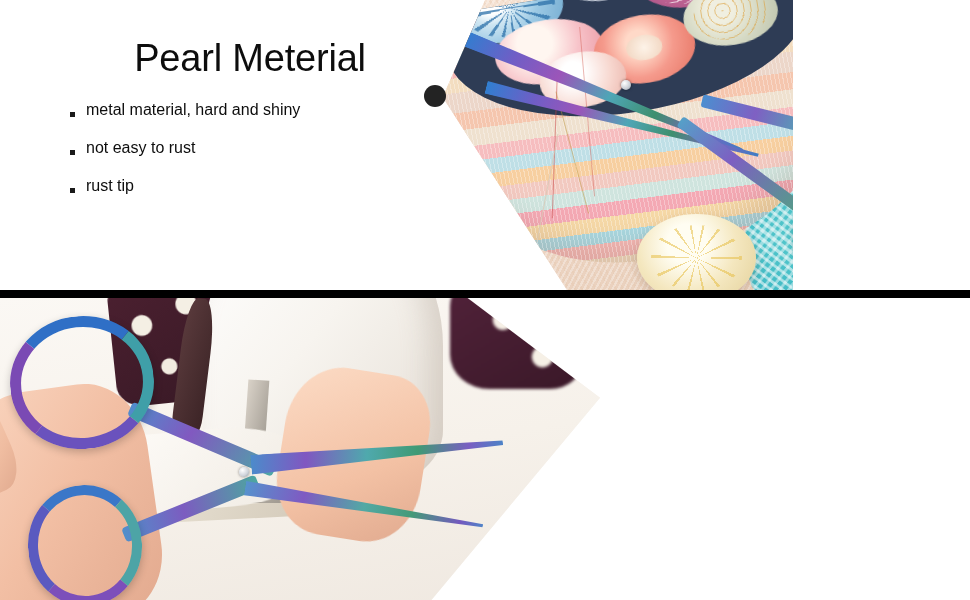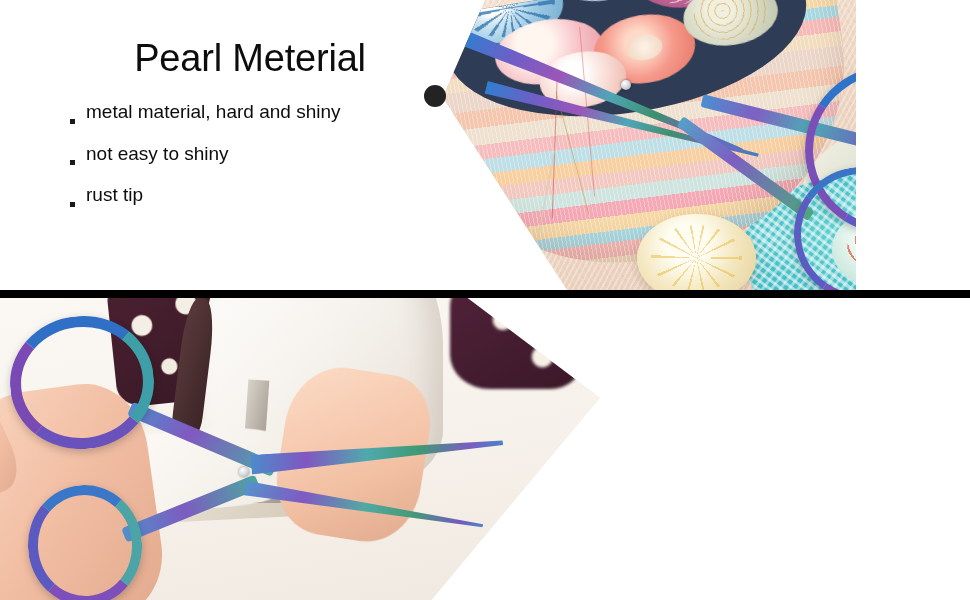--- a/index.html
+++ b/index.html
@@ -9,21 +9,21 @@
     font-family:"Liberation Sans", sans-serif;
     overflow:hidden;
   }
   .banner {
     position:relative;
     width:970px; height:600px;
     background:#ffffff;
   }
 
   
-  .panel { position:absolute; left:0; width:856px; overflow:hidden;padding-left:25px; }
+  .panel { position:absolute; left:0; width:793px; overflow:hidden;padding-left:25px; }
   .panel-top    { top:0;   height:290px; background:#ffffff; }
   .divider-bar  { position:absolute; left:0; top:290px; width:970px; height:8px; background:#000000; z-index:20; }
   .panel-bottom { top:298px; height:302px; background:#ffffff; }
 
   
   .text-block { position:absolute; }
   .text-top    { left:60px;  top:38px;  width:370px; }
 
   .headline {
     font-size:38px;
@@ -31,23 +31,23 @@
     color:#0d0d0d;
     letter-spacing:-0.2px;
     line-height:1.1;
     white-space:nowrap;
   }
   .headline-top    { text-align:center; padding-left:10px; }
 
   .bullets { list-style:none; margin-top:20px; }
   .bullet-row {
     display:flex;
-    align-items:flex-end;
+    align-items:center;
     margin-bottom:18px;
-    font-size:19px;
+    font-size:16px;
     color:#0d0d0d;
     line-height:1.25;
   }
   .bullet-top  { padding-left:10px; }
   .bullet-mark {
     flex:0 0 auto;
     width:5px; height:5px;
     background:#1a1a1a;
     margin-right:11px;
     margin-top:9px;
@@ -459,21 +459,21 @@
 
     <div class="text-block text-top">
       <div class="headline headline-top">Pearl Meterial</div>
       <ul class="bullets">
         <li class="bullet-row bullet-top">
           <span class="bullet-mark"></span>
           <span class="bullet-label">metal material, hard and shiny</span>
         </li>
         <li class="bullet-row bullet-top">
           <span class="bullet-mark"></span>
-          <span class="bullet-label">not easy to shiny</span>
+          <span class="bullet-label">not easy to rust</span>
         </li>
         <li class="bullet-row bullet-top">
           <span class="bullet-mark"></span>
           <span class="bullet-label">rust tip</span>
         </li>
       </ul>
     </div>
 
     <div class="marker-dot dot-top"></div>
   </div>

